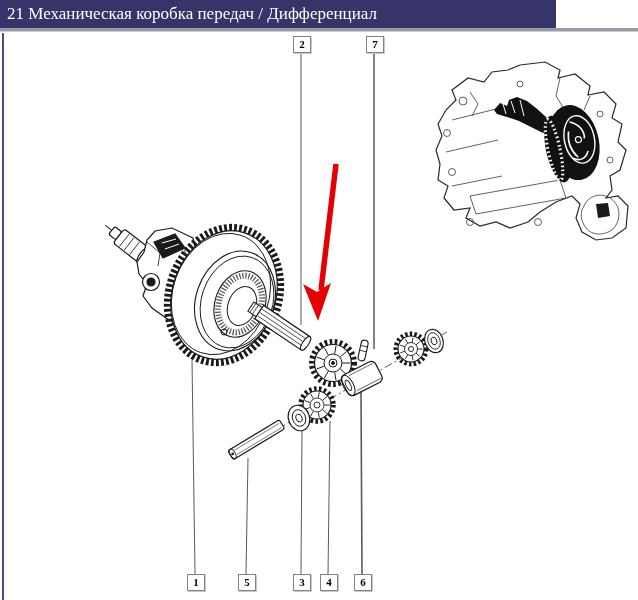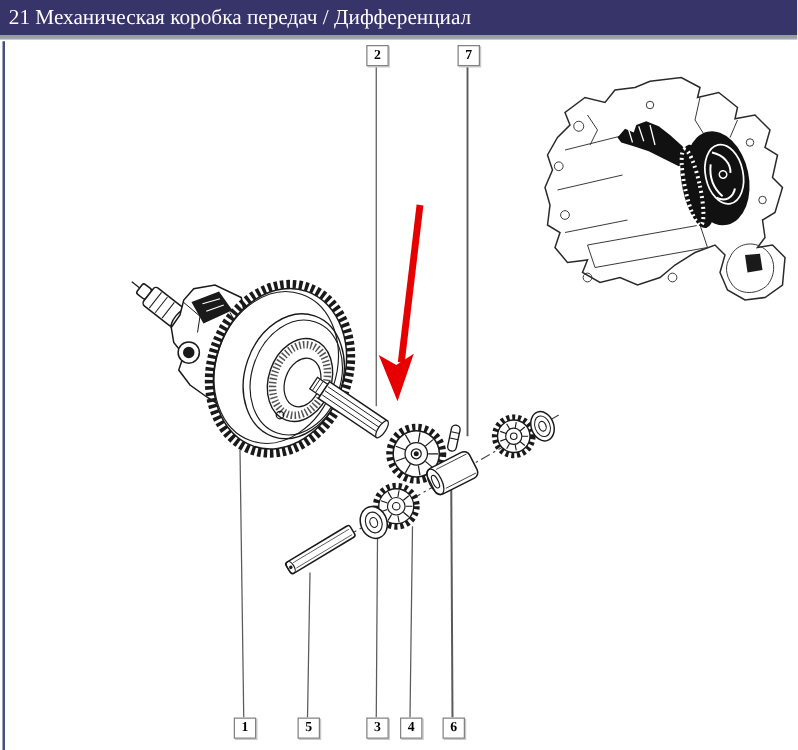--- a/index.html
+++ b/index.html
@@ -1,18 +1,18 @@
 <!DOCTYPE html>
 <html><head>
 <meta charset="utf-8">
 <style>
   html,body{margin:0;padding:0;background:#fff;}
   .screen{position:relative;width:638px;height:600px;background:#ffffff;overflow:hidden;
           font-family:"Liberation Serif", serif;}
-  .titlebar{position:absolute;top:0;left:0;width:638px;height:28px;background:#363468;
+  .titlebar{position:absolute;top:0;left:0;width:556px;height:28px;background:#363468;
             color:#ffffff;font-size:17px;line-height:27px;padding-left:7px;box-sizing:border-box;
             white-space:nowrap;}
   .sep{position:absolute;top:28px;left:0;width:638px;height:3px;background:#979ea2;
        border-bottom:1px solid #c7cdd0;}
   .left-border{position:absolute;top:33px;left:2px;width:2px;height:567px;background:#46507e;}
   svg.diagram{position:absolute;top:0;left:0;}
   .callout{position:absolute;width:16px;height:15px;background:#fff;border:1px solid #828282;
            box-shadow:1px 1px 0 #c9c9c9;color:#000;font-family:"Liberation Serif", serif;
            font-size:11px;font-weight:bold;text-align:center;line-height:14px;cursor:pointer;}
 </style>

